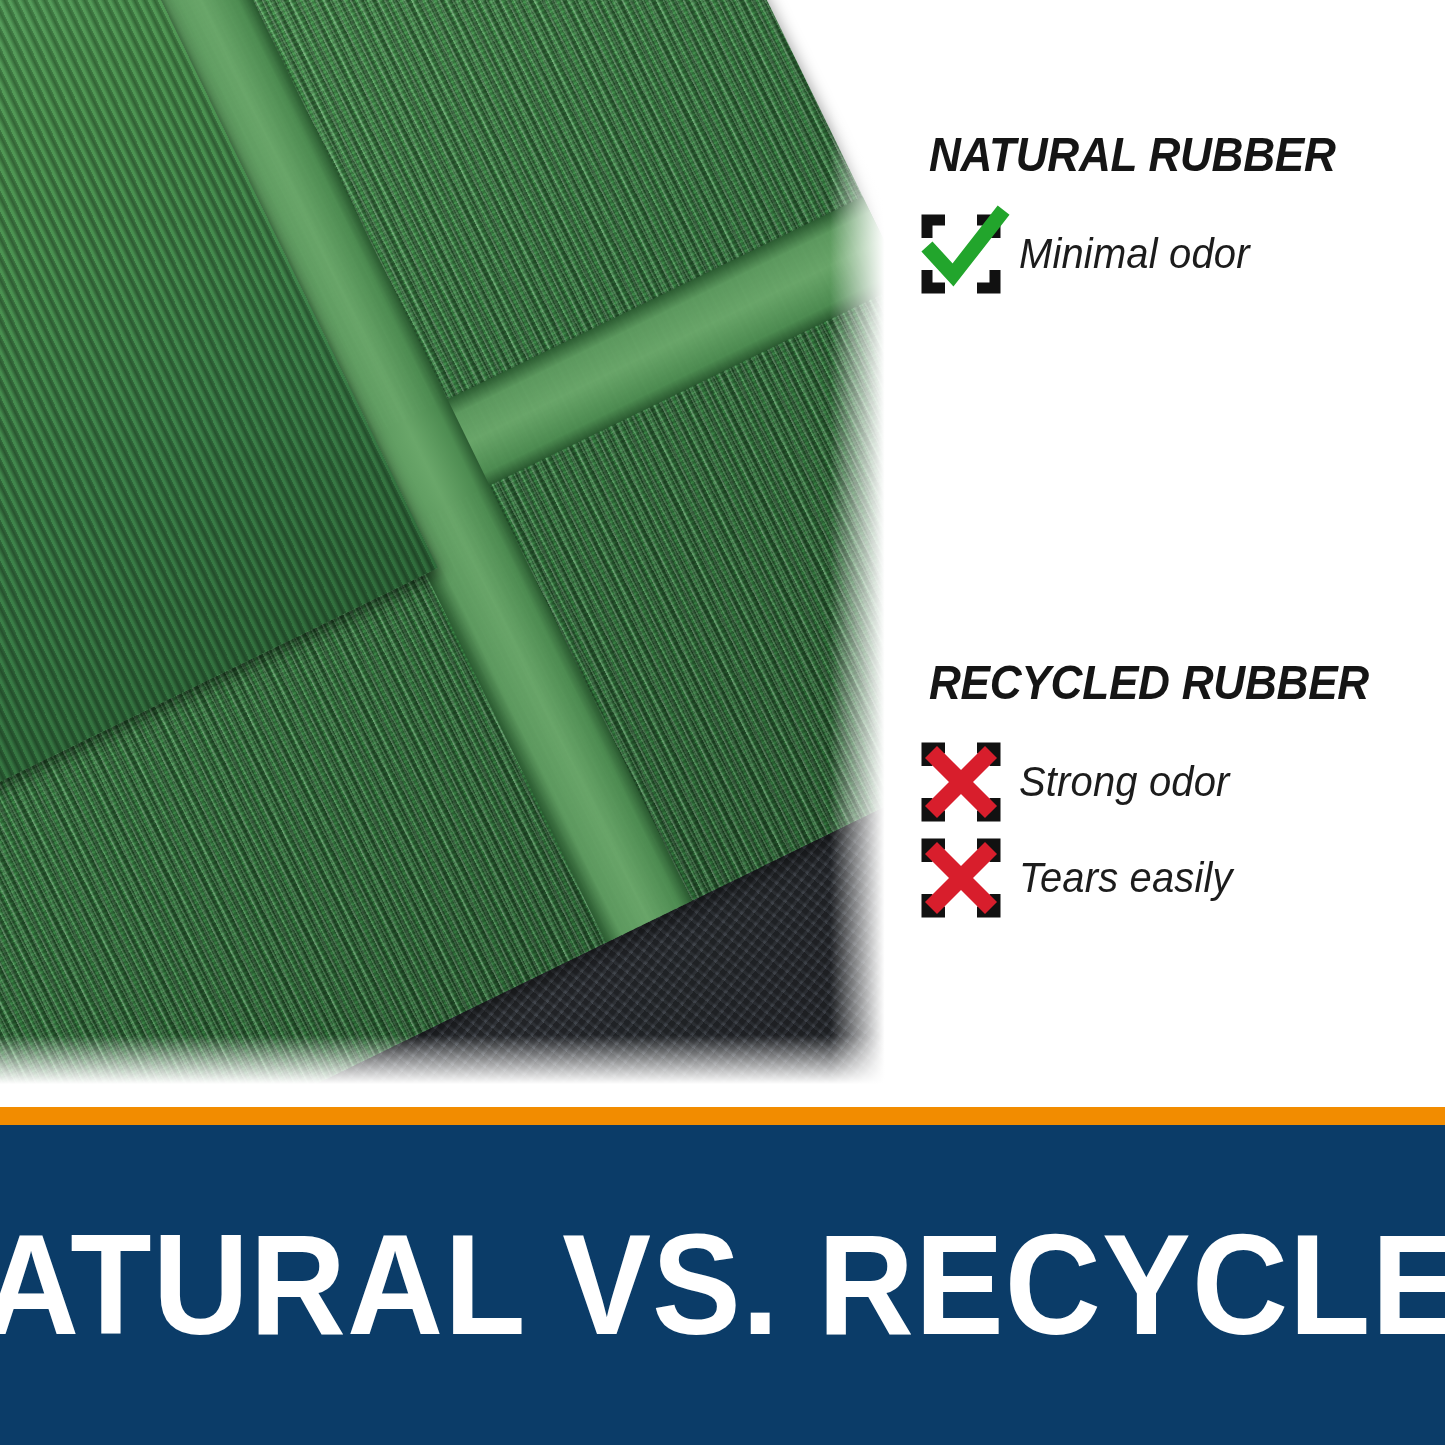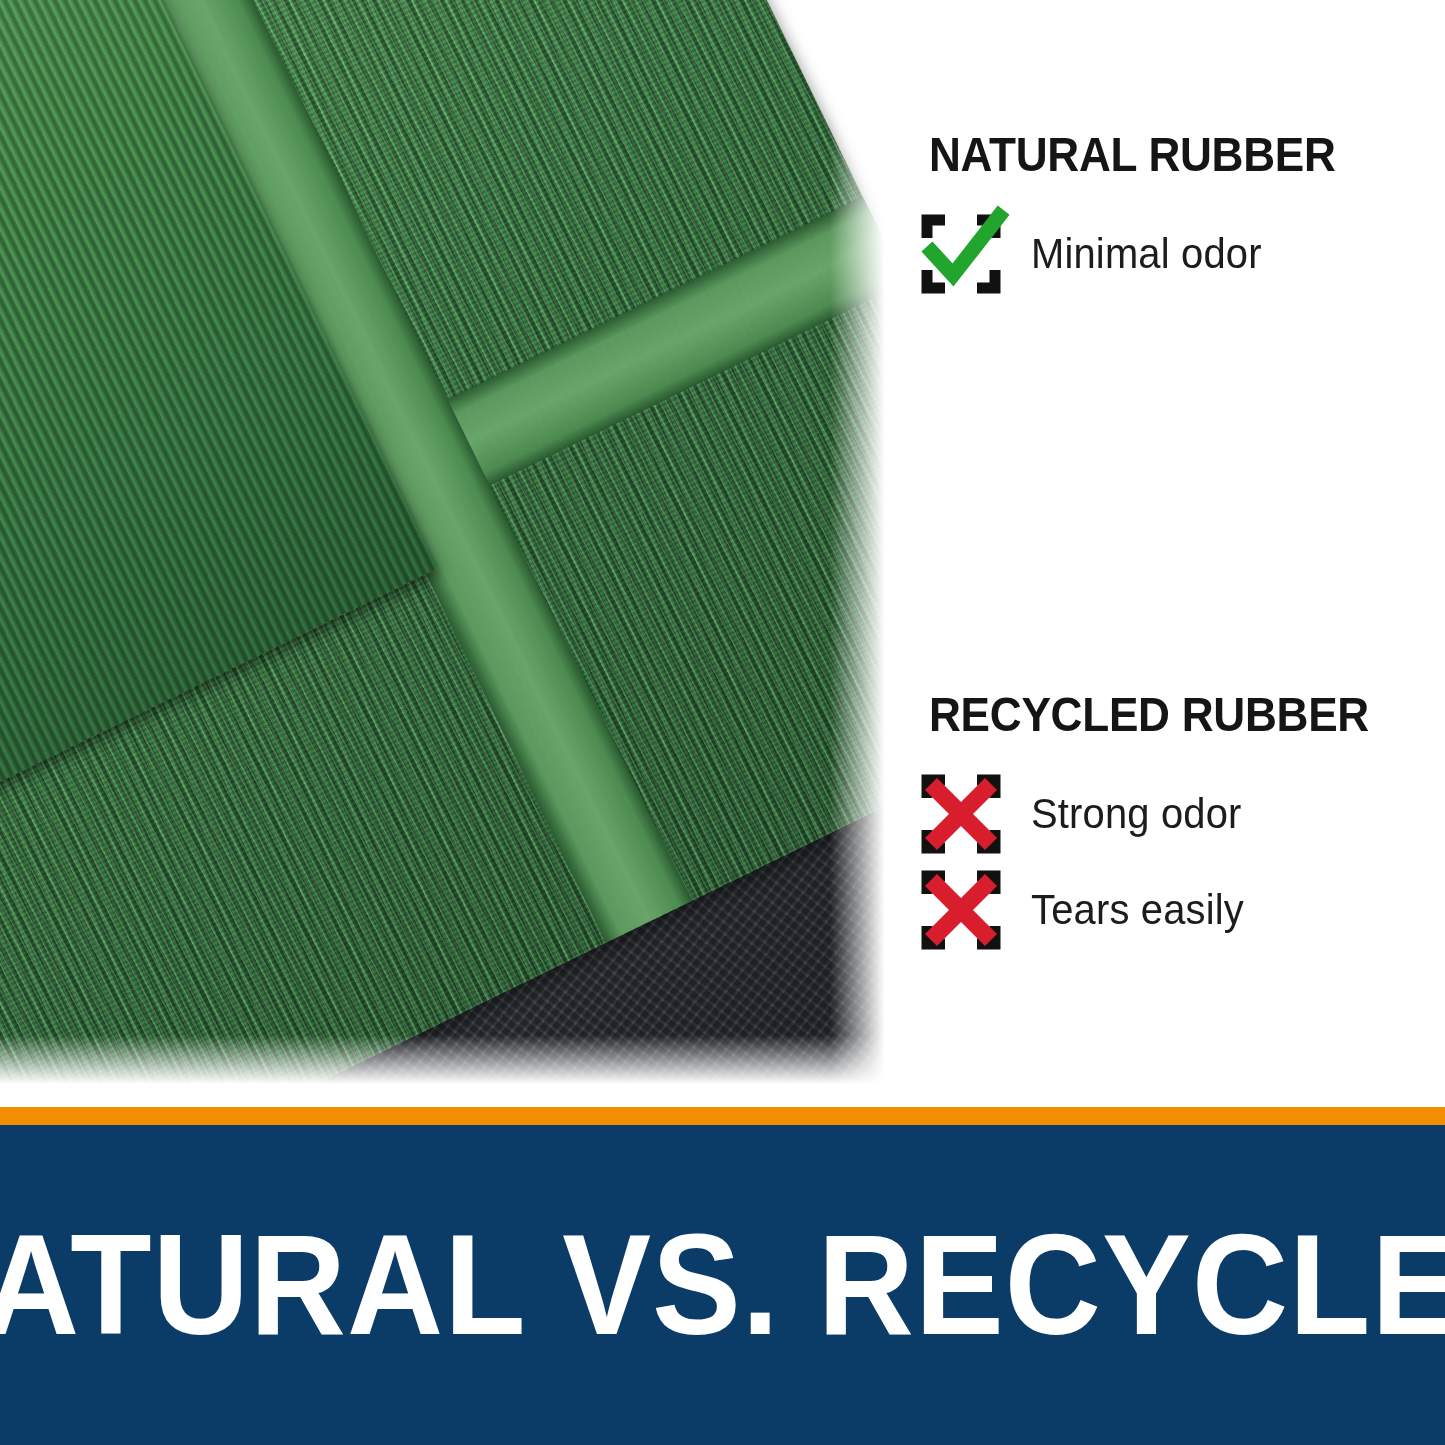--- a/index.html
+++ b/index.html
@@ -207,23 +207,23 @@
 
   
   .feature-column {
     position: absolute;
     left: 925px;
     top: 0;
     width: 520px;
     height: 1095px;
   }
 
-  .feature-group { position: absolute; left: 0; width: 520px; }
+  .feature-group { position: absolute; left: 0; width: 520px; font-style: italic; }
   .group-natural  { top: 130px; }
-  .group-recycled { top: 658px; margin-top: 32px; }
+  .group-recycled { top: 658px; }
 
   .group-heading {
     margin: 0 0 26px 4px;
     font-family: "Liberation Sans Narrow", "Liberation Sans", sans-serif;
     font-size: 48px;
     font-weight: 700;
     letter-spacing: -0.3px;
     color: #151515;
     line-height: 1.05;
     transform: scaleX(0.92);
@@ -234,21 +234,21 @@
   .feature-list {
     list-style: none;
     margin: 0;
     padding: 0;
   }
 
   .feature-item {
     display: flex;
     align-items: center;
     height: 96px;
-    gap: 34px;
+    gap: 22px;
   }
 
   .feature-icon {
     position: relative;
     flex: 0 0 auto;
     width: 72px;
     height: 72px;
   }
   .feature-icon svg { display: block; width: 72px; height: 72px; overflow: visible; }
 

